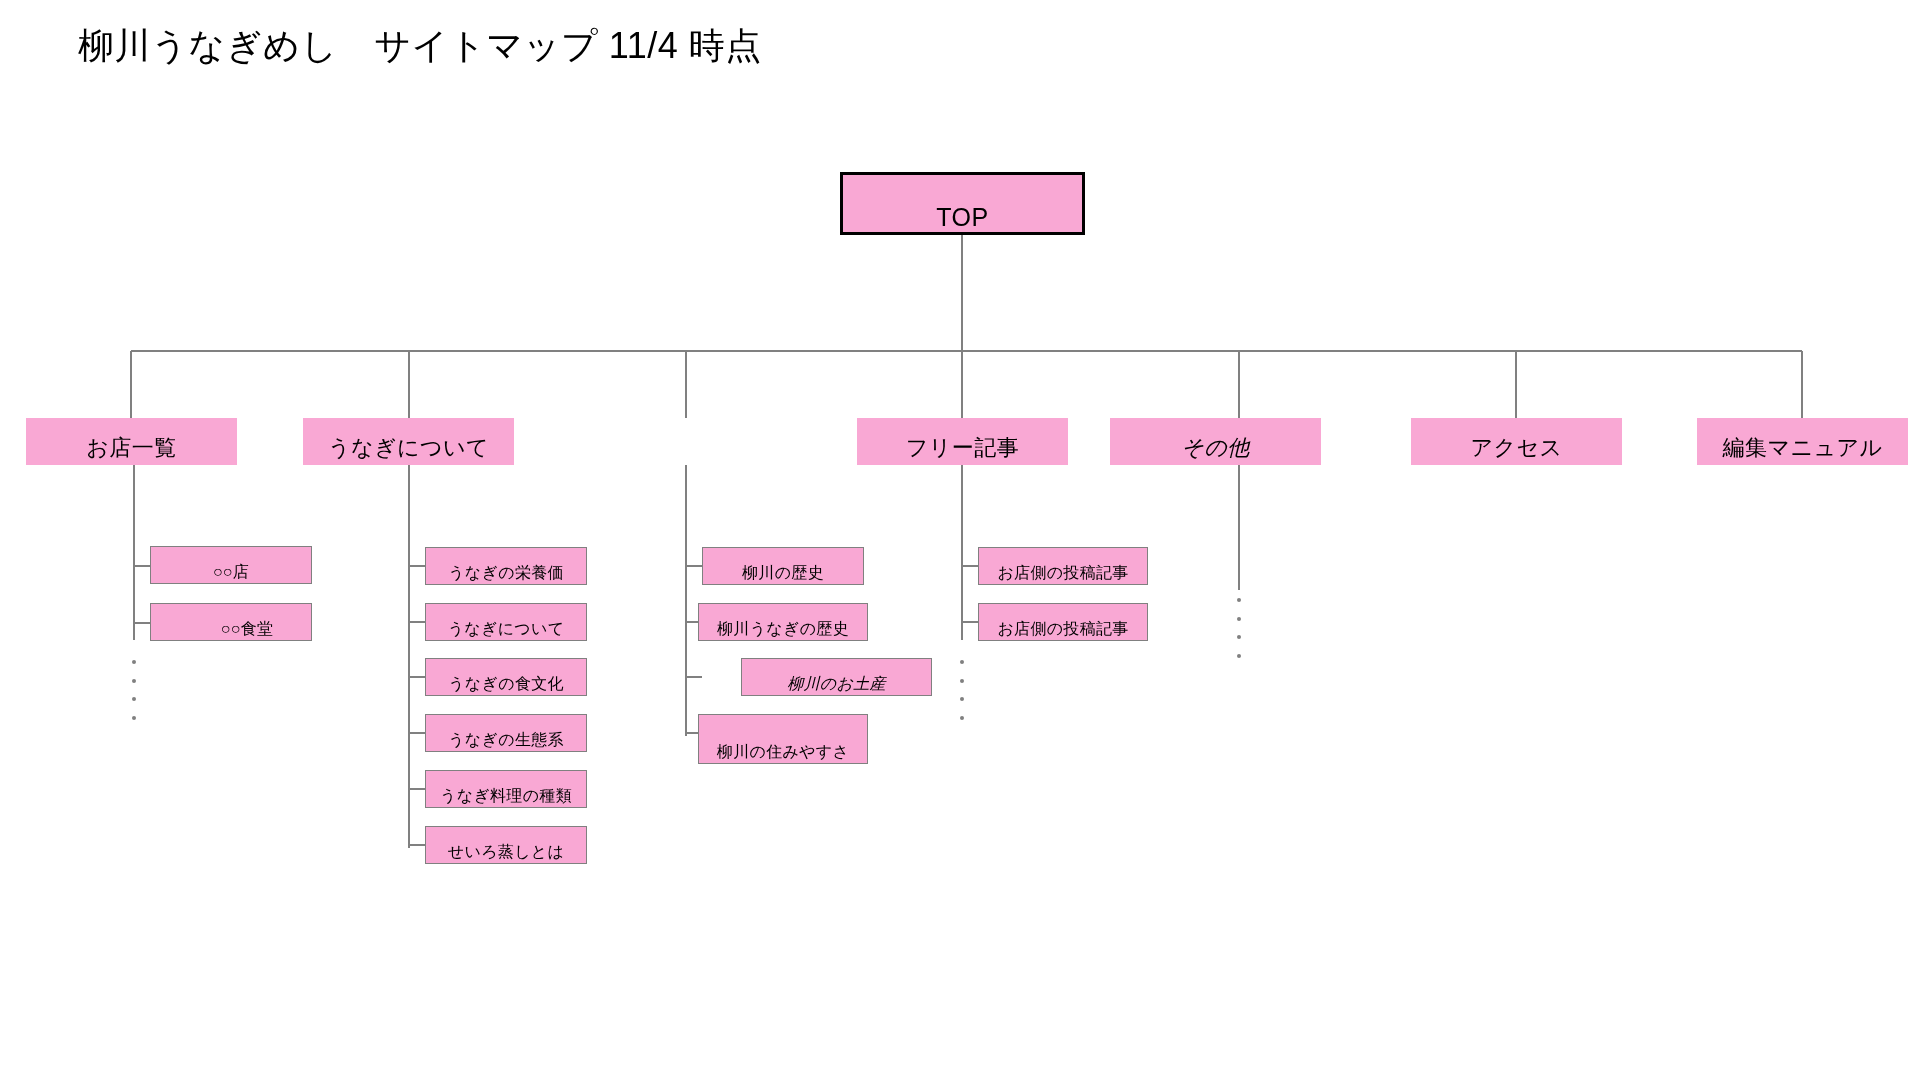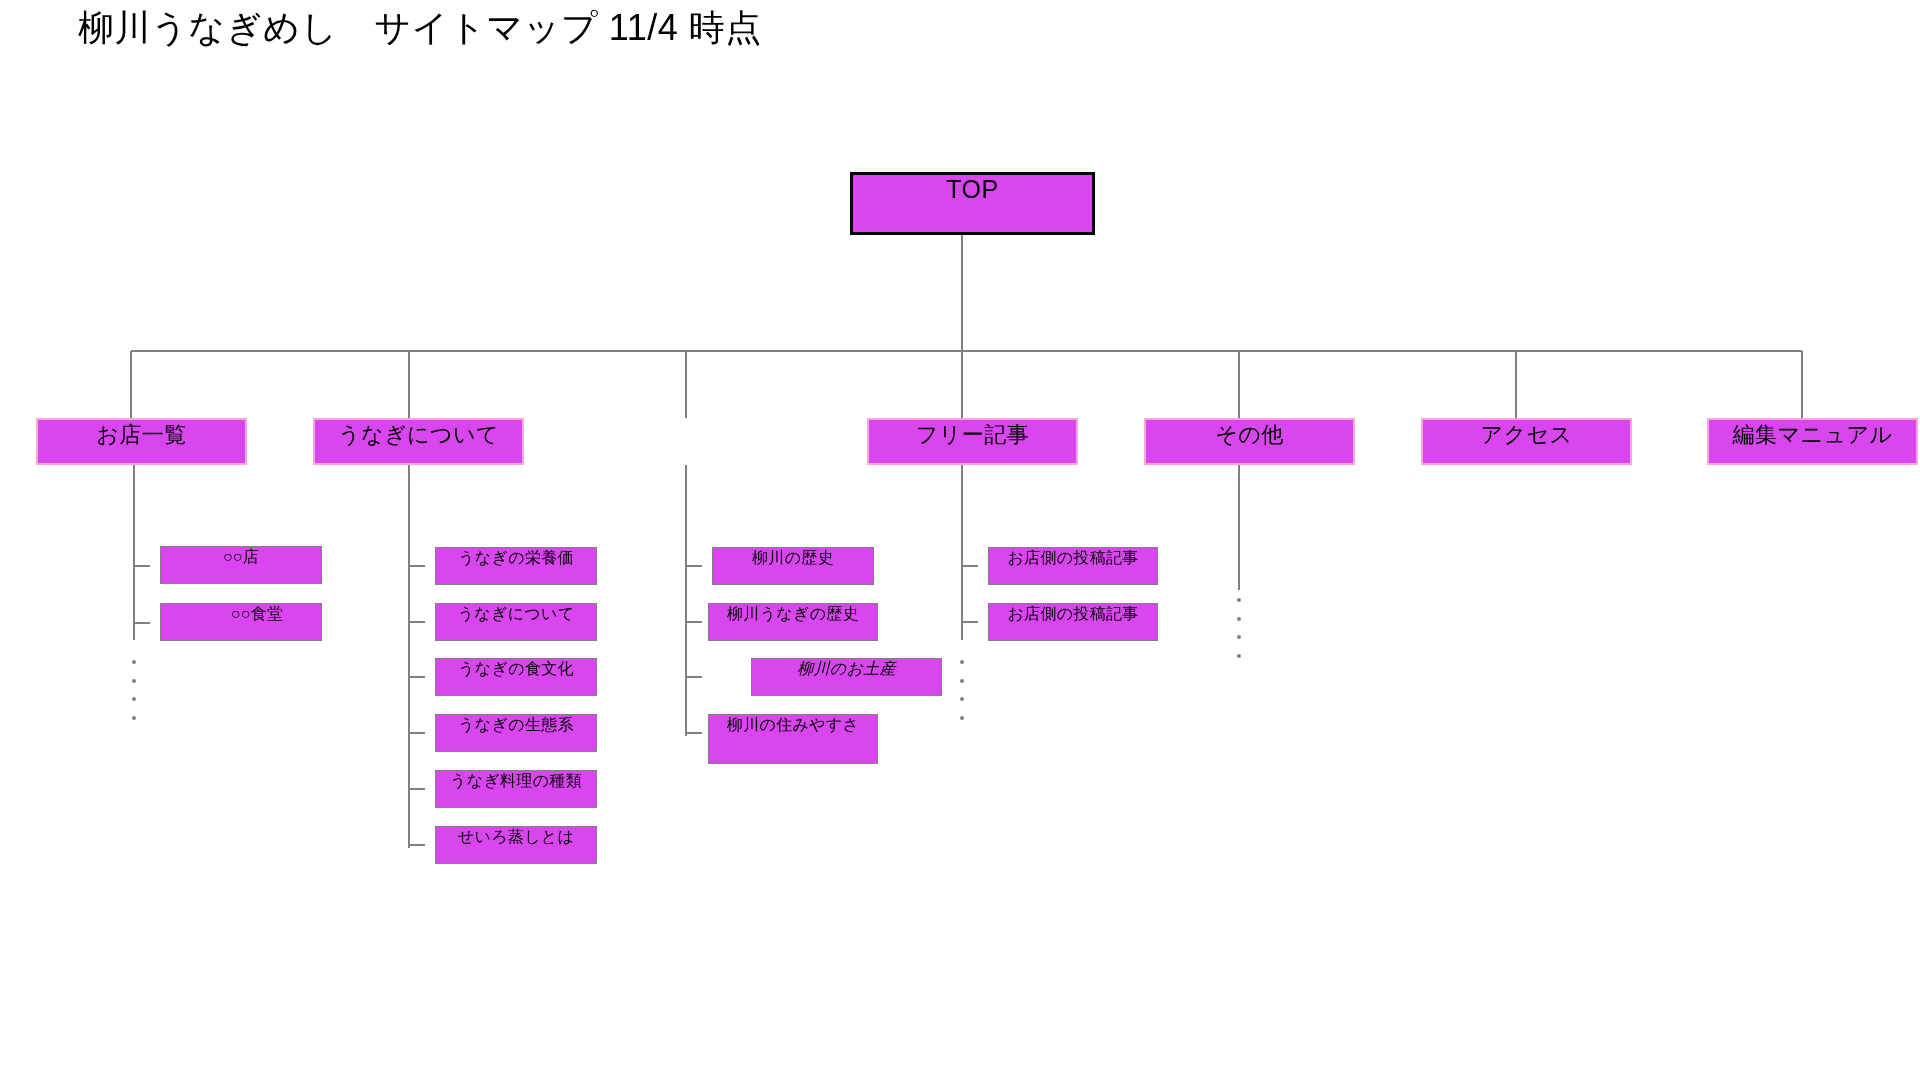--- a/index.html
+++ b/index.html
@@ -13,21 +13,21 @@
     position: relative;
     overflow: hidden;
     font-family: "Liberation Sans", "DejaVu Sans", sans-serif;
     color: #000000;
   }
 
   
   #page-title {
     position: absolute;
     left: 78px;
-    top: 4px;
+    top: 22px;
     font-size: 36px;
     font-weight: 400;
     letter-spacing: 0.5px;
     white-space: pre;
     color: #000;
   }
 
   
   #sitemap-canvas {
     position: absolute;
@@ -42,28 +42,27 @@
     top: 0;
     width: 1920px;
     height: 1080px;
     display: block;
   }
 
   
   .node {
     position: absolute;
     box-sizing: border-box;
-    background: #d946ef;
+    background: #f9a8d4;
     display: flex;
-    align-items: flex-start;
+    align-items: flex-end;
     justify-content: center;
     text-align: center;
     white-space: nowrap;
     z-index: 5;
-    margin-left: 10px;
   }
 
   .node-root {
     border: 3px solid #000000;
     font-size: 25px;
     letter-spacing: 0.5px;
   }
 
   .node-level2 {
     border: 2px solid #f9a8d4;
@@ -150,21 +149,21 @@
 
   <div class="node node-level2" style="left:303px; top:418px; width:211px; height:47px;">
     <span>うなぎについて</span>
   </div>
 
 
   <div class="node node-level2" style="left:857px; top:418px; width:211px; height:47px;">
     <span>フリー記事</span>
   </div>
 
-  <div class="node node-level2" style="left:1134px; top:418px; width:211px; height:47px;">
+  <div class="node node-level2" style="left:1110px; top:418px; width:211px; height:47px;font-style:italic;">
     <span>その他</span>
   </div>
 
   <div class="node node-level2" style="left:1411px; top:418px; width:211px; height:47px;">
     <span>アクセス</span>
   </div>
 
   <div class="node node-level2" style="left:1697px; top:418px; width:211px; height:47px;">
     <span>編集マニュアル</span>
   </div>

